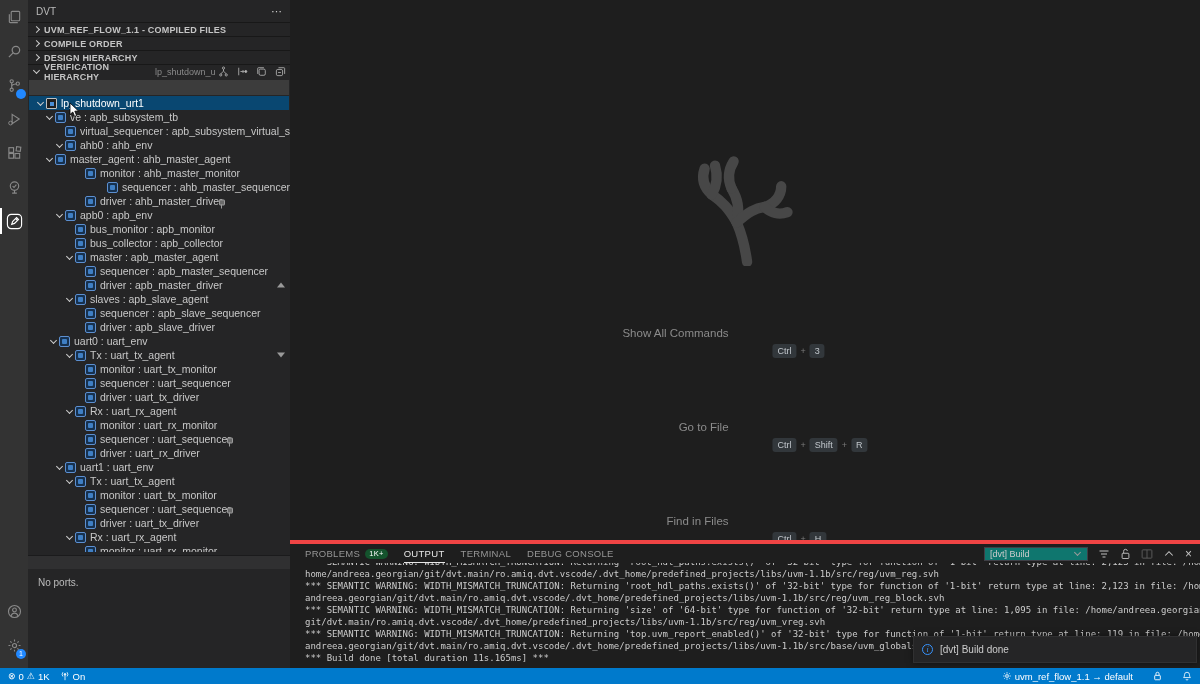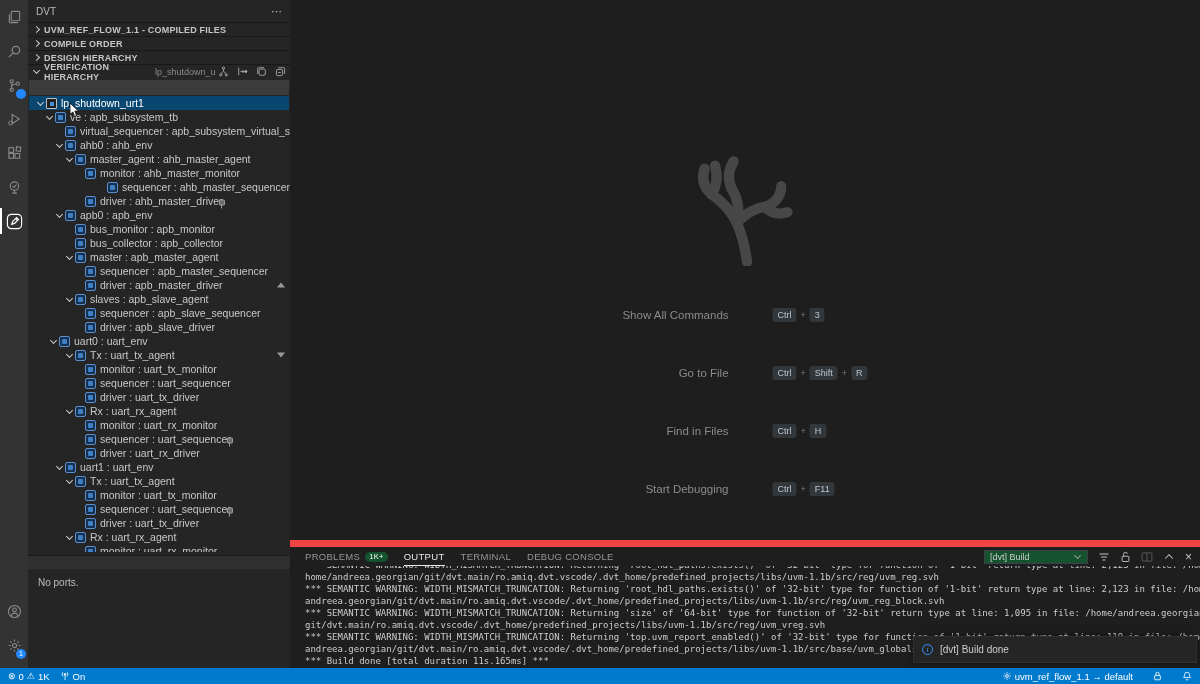--- a/index.html
+++ b/index.html
@@ -64,37 +64,37 @@
   .ports-strip { height:14px; background:#303031; margin-top:3px; border-top:1px solid #1b1b1c; flex:0 0 auto; }
   .ports-label { font-size:10px; color:#bdbdbd; padding:8px 0 0 10px; }
 
   
   .editor { position:absolute; left:290px; top:0; width:910px; height:540px; background:#1e1e1e; }
   .watermark { position:absolute; left:50%; top:148px; transform:translateX(-50%); }
   .shortcuts { position:absolute; left:50%; top:308px; transform:translateX(-50%);
                display:grid; grid-template-columns:auto auto; column-gap:10px; row-gap:10px;
                align-items:center;gap:44px; }
   .sc-label { text-align:right; color:#8b8b8b; font-size:11.5px; }
-  .sc-keys { display:flex; align-items:center; gap:4px; }
+  .sc-keys { display:flex; align-items:center; gap:4px;margin-top:36px; }
   .key { background:#32373b; color:#c2c7cc; border-radius:3px; font-size:9px;
          padding:1px 5px; line-height:12px; }
   .plus { color:#7a7a7a; font-size:9px; }
 
   
   .panel { position:absolute; left:290px; top:540px; width:910px; height:128px;
-           background:#1e1e1e; border-top:7px solid #ef4444; }
+           background:#1e1e1e; border-top:4px solid #ef4444; }
   .panel-header { height:19px; display:flex; align-items:center; padding:0 8px 0 15px; }
   .ptabs { display:flex; gap:16px; align-items:center; }
   .ptab { font-size:9.5px; letter-spacing:.3px; color:#969696; display:flex; align-items:center;
           gap:5px; height:19px; cursor:pointer; }
   .ptab.active { color:#e7e7e7; border-bottom:1px solid #e7e7e7; }
   .pbadge { background:#14532d; color:#ffffff; font-size:7.5px; border-radius:7px;
             padding:1px 4px; line-height:8px; }
   .panel-actions { margin-left:auto; display:flex; align-items:center; gap:10px; color:#c5c5c5; }
-  .build-select { width:104px; height:14px; background:#14532d; border:1px solid #3f3f46;
+  .build-select { width:104px; height:14px; background:#0f766e; border:1px solid #3f3f46;
                   display:flex; align-items:center; font-size:9px; color:#cccccc;
                   padding:0 5px; cursor:pointer; }
   .build-select .chev { border-color:#9a9a9a; margin-left:auto; }
   .pa-icon { display:flex; align-items:center; cursor:pointer; }
   .pa-icon.dim { color:#5f5f5f; }
   .close-x { font-size:12px; line-height:12px; color:#c5c5c5; cursor:pointer; }
 
   .out-wrap { height:108px; overflow:hidden; padding-left:15px; }
   .out-lines { margin-top:-7px; font-family:"DejaVu Sans Mono", monospace; font-size:9px;
                line-height:12px; color:#cccccc; white-space:nowrap; }
@@ -265,21 +265,21 @@
           <span>virtual_sequencer : apb_subsystem_virtual_sequencer</span>
           <span class="dec dec-pin"></span>
         </div>
         <div class="trow" style="padding-left: 26px;">
           <span class="t-chev">
             <span class="chev down"></span>
           </span>
           <span class="chip"></span>
           <span>ahb0 : ahb_env</span>
         </div>
-        <div class="trow" style="padding-left: 36px;">
+        <div class="trow" style=" margin-left: 16px;">
           <span class="t-chev">
             <span class="chev down"></span>
           </span>
           <span class="chip"></span>
           <span>master_agent : ahb_master_agent</span>
         </div>
         <div class="trow" style="padding-left: 46px;">
           <span class="t-chev"></span>
           <span class="chip"></span>
           <span>monitor : ahb_master_monitor</span>

